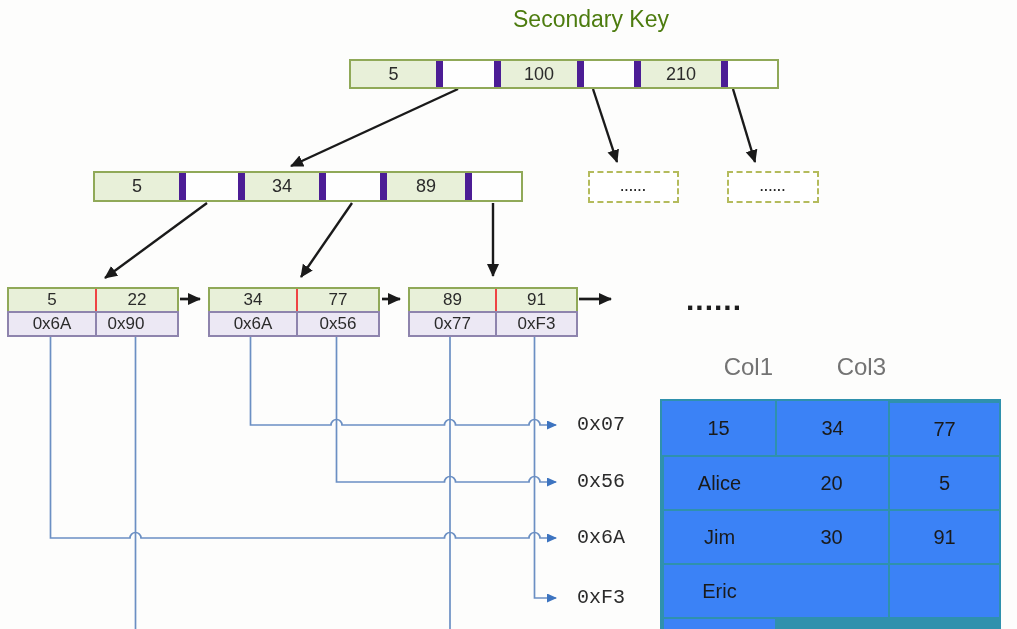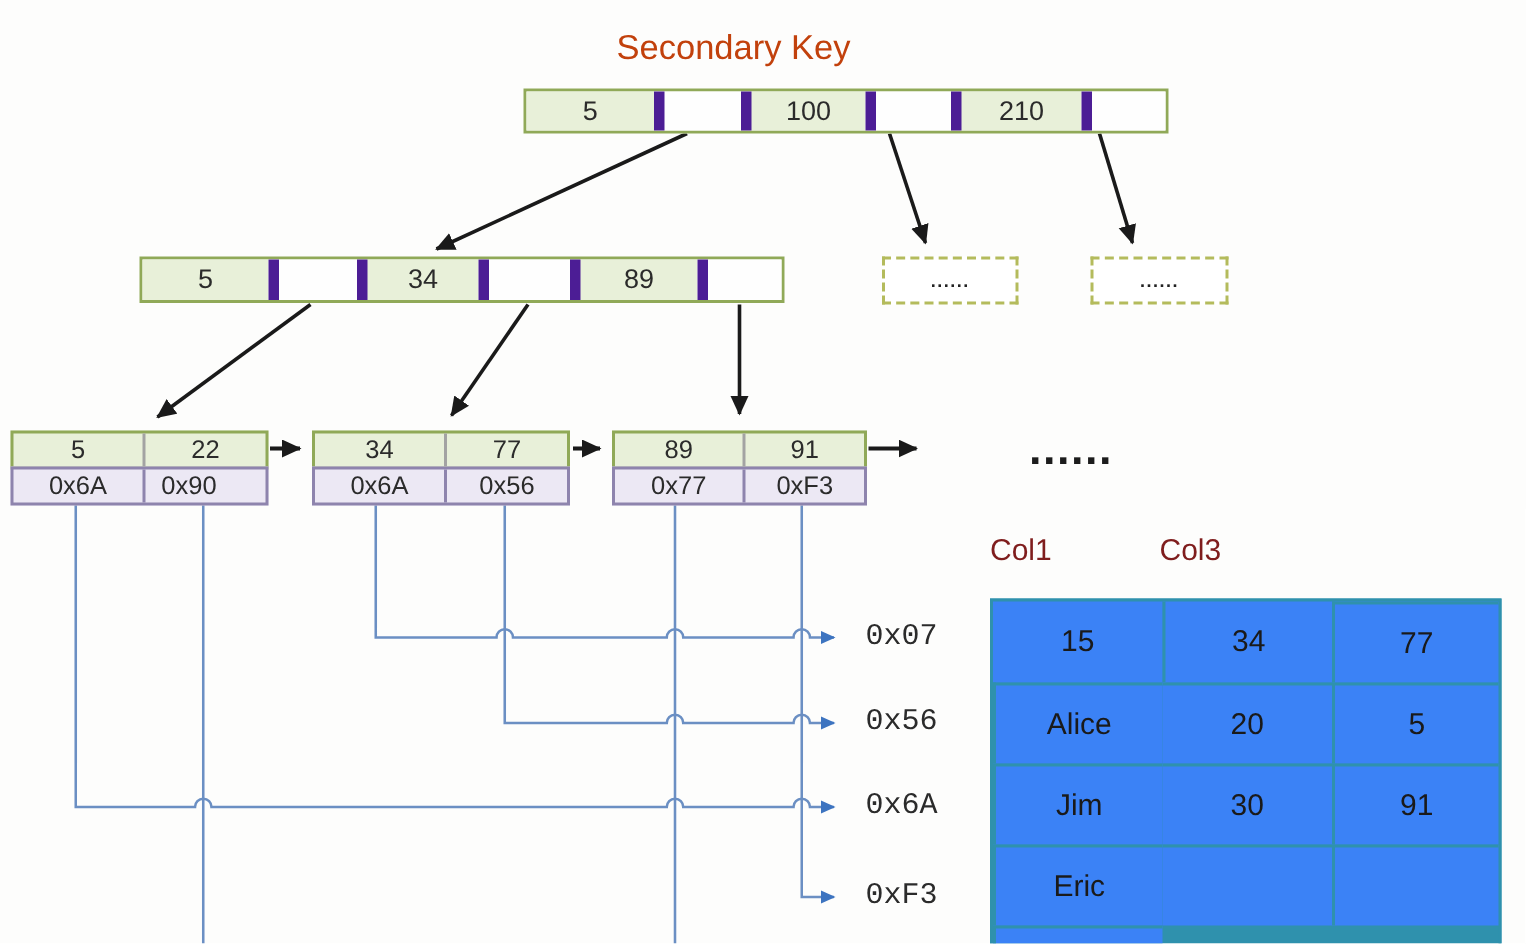--- a/index.html
+++ b/index.html
@@ -20,49 +20,49 @@
   .inode .cell:first-child { border-left:none; }
   .cell.green { background:#e8f0d9; }
   .cell.white { background:#fefefe; }
 
   
   .leaf { position:absolute; }
   .leaf-row { display:flex; border:2px solid #90a958; background:#e8f0d9; height:26px; }
   .leaf-row.ptr { border-color:#8e84ad; background:#ece8f4; margin-top:-2px; }
   .leaf-row .cell {
     display:flex; align-items:center; justify-content:center;
-    font-size:17px; color:#2b2b2b; border-left:2px solid #a3a3a3;
+    font-size:17px; color:#2b2b2b; border-left:2px solid #ef4444;
   }
   .leaf-row.ptr .cell { border-left-color:#8e84ad; }
   .leaf-row .cell:first-child { border-left:none; }
 
   
   .dashed-node {
     position:absolute; height:32px; border:2px dashed #b4bb5c; background:#fff;
     display:flex; align-items:center; justify-content:center;
     font-size:12px; font-weight:bold; letter-spacing:1px; color:#222;
   }
 
   
   .title {
-    position:absolute; left:411px; top:18px; width:360px; text-align:left;
-    font-size:23px; color:#c2410c;
+    position:absolute; left:411px; top:6px; width:360px; text-align:center;
+    font-size:23px; color:#4d7c0f;
   }
   .dots-big {
     position:absolute; font-size:30px; font-weight:bold; color:#1c1c1c; letter-spacing:1px;
   }
   .hexlabel {
     position:absolute; left:577px; width:70px; height:24px; line-height:24px;
     font-size:20px; color:#2b2b2b;font-family:Liberation Mono, monospace;
   }
   .colheaders {
     position:absolute; left:660px; top:352px; width:341px; height:30px;
     display:grid; grid-template-columns:113px 113px 115px;
   }
-  .colheaders .h { text-align:left; font-size:20px; color:#7f1d1d; line-height:30px; }
+  .colheaders .h { text-align:right; font-size:24px; color:#737373; line-height:30px; }
 
   
   .rtable {
     position:absolute; left:660px; top:399px; width:341px;
     border:2px solid #2f91ad; background:#2f91ad;
     display:grid; grid-template-columns:113px 113px 111px;
     grid-auto-rows:54px;
   }
   .rtable .tcell {
     background:#3b82f6; border-left:2px solid #2f91ad; border-top:2px solid #2f91ad;

